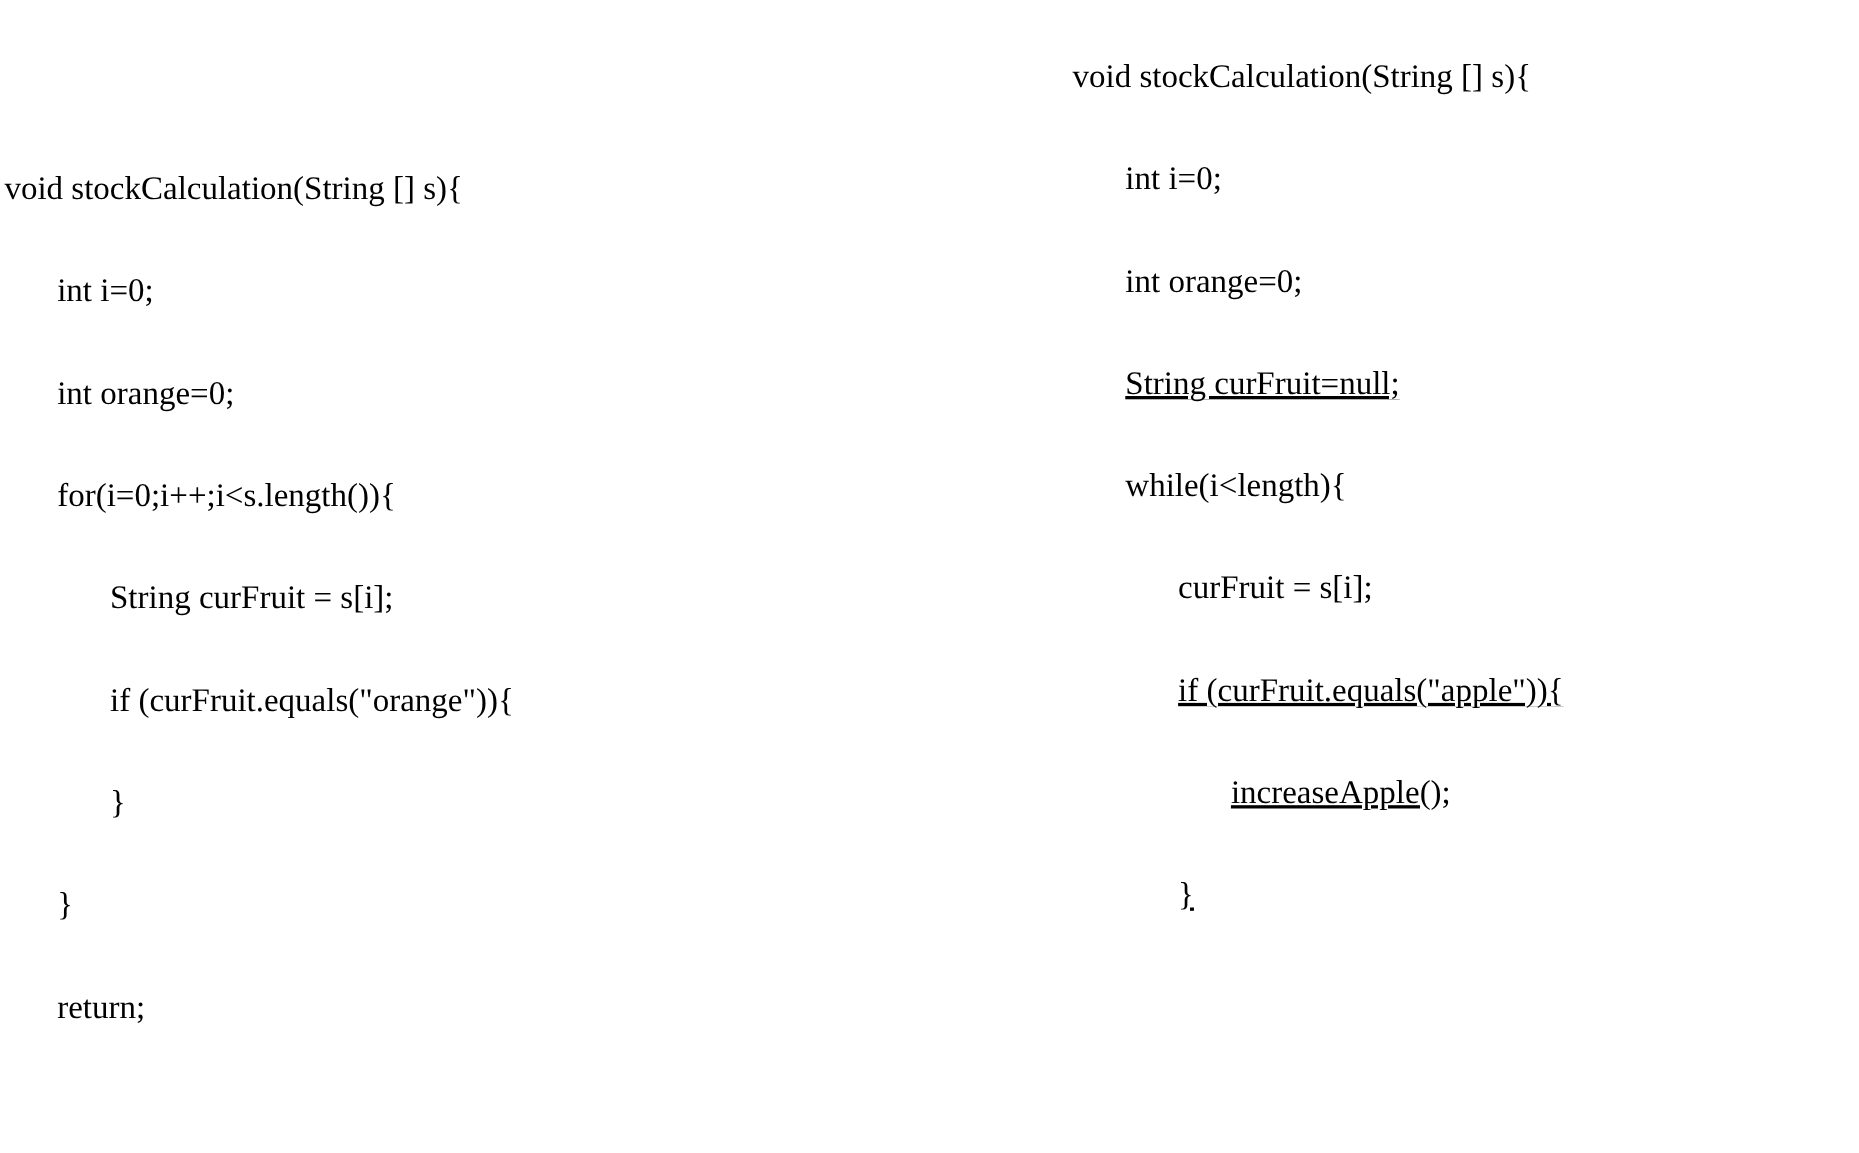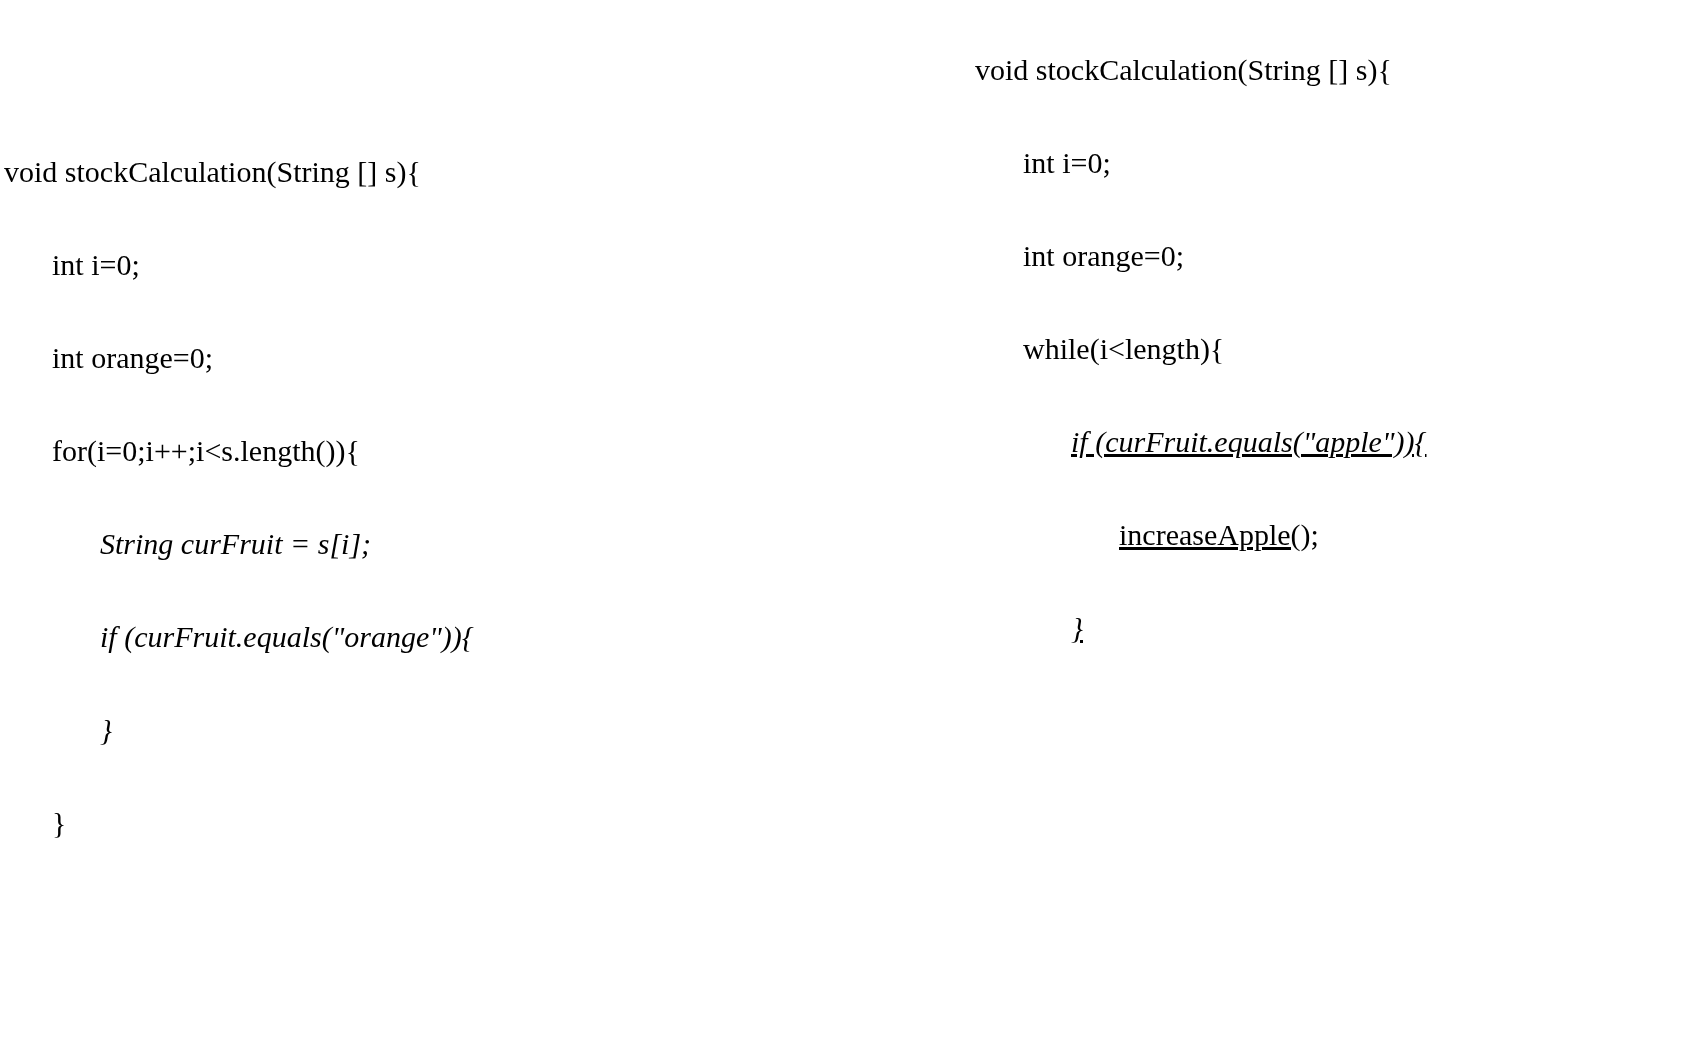--- a/index.html
+++ b/index.html
@@ -34,50 +34,52 @@
       padding-left: 130px;
     }
     .underline {
       text-decoration: underline;
     }
     .indent1 {
       padding-left: 48px;
     }
     .indent2 {
       padding-left: 96px;
-      font-style: italic;
     }
     .indent3 {
       padding-left: 144px;
     }
   </style>
 </head>
 <body>
 
 <div class="container">
   <div style="width:50%;">
     <div class="code-block left-block">
 <div><span>void stockCalculation(String [] s){</span></div>
 <div class="indent1"><span>int i=0;</span></div>
 <div class="indent1"><span>int orange=0;</span></div>
 <div class="indent1"><span>for(i=0;i++;i&lt;s.length()){</span></div>
 <div class="indent2"><span>String curFruit = s[i];</span></div>
 <div class="indent2"><span>if (curFruit.equals("orange")){</span></div>
 <div class="indent2"><span>}</span></div>
 <div class="indent1"><span>}</span></div>
+<div class="indent1"><span>return;</span></div>
 
     </div>
   </div>
 
   <div style="width:50%;">
     <div class="code-block right-block">
 <div><span>void stockCalculation(String [] s){</span></div>
 <div class="indent1"><span>int i=0;</span></div>
 <div class="indent1"><span>int orange=0;</span></div>
+<div class="indent1"><span class="underline">String curFruit=null;</span></div>
 <div class="indent1"><span>while(i&lt;length){</span></div>
+<div class="indent2"><span>curFruit = s[i];</span></div>
 <div class="indent2"><span class="underline">if (curFruit.equals("apple")){</span></div>
 <div class="indent3"><span class="underline">increaseApple();</span></div>
 <div class="indent2"><span class="underline">}</span></div>
 
 
 
 
 
 
 

